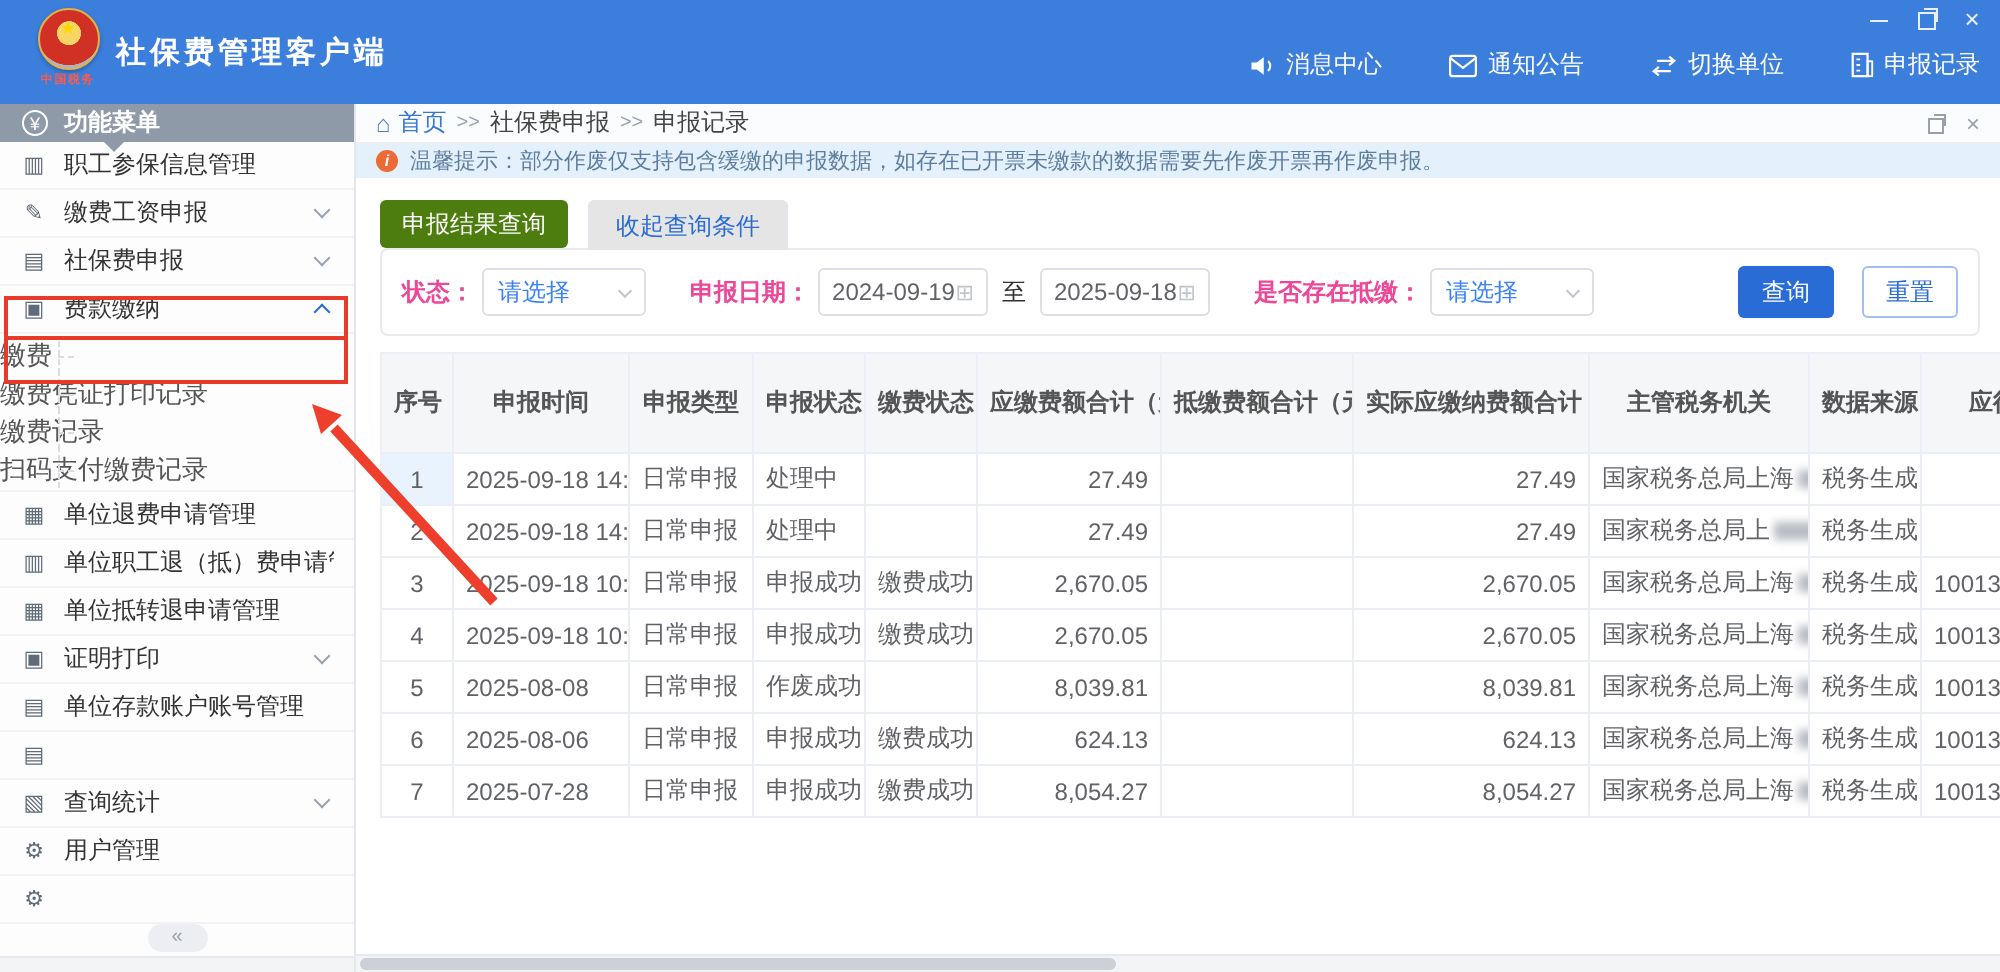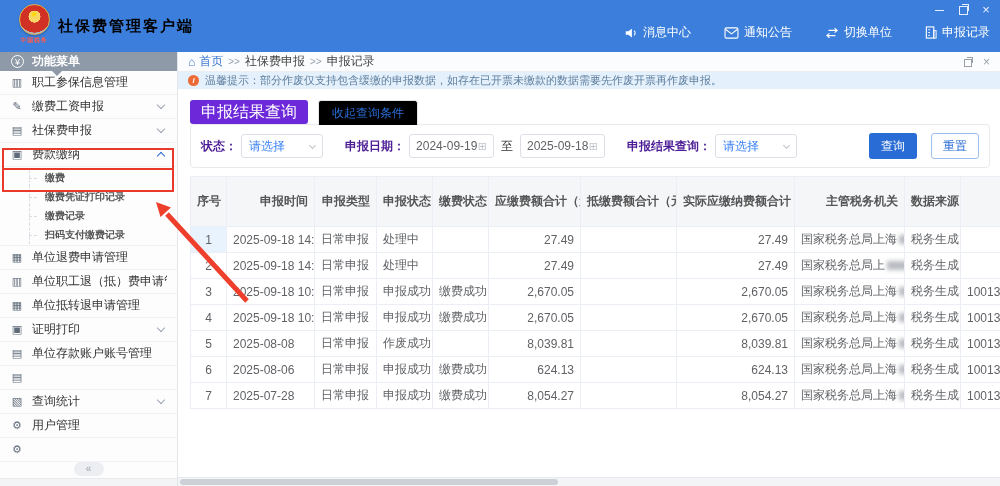--- a/index.html
+++ b/index.html
@@ -8,21 +8,21 @@
   .app { width:1000px; height:486px; position:relative; overflow:hidden; background:#fff; }
 
   
   .titlebar { height:52px; background:#3c7edb; position:relative; }
   .logo-wrap { position:absolute; left:13px; top:4px; width:42px; text-align:center; }
   .emblem { width:31px; height:31px; margin:0 auto; border-radius:50%;
             background:radial-gradient(circle at 50% 40%, #f7d664 0 26%, #d03124 27% 70%, #aeb4bf 71% 100%);
             border:1px solid #e0b24a; box-shadow:0 1px 2px rgba(0,0,0,.25); position:relative; }
   .emblem::after { content:"★"; position:absolute; left:0; right:0; top:4px; font-size:9px; color:#ffd700; text-align:center; }
   .brand-text { font-size:7px; color:#ff5a4a; font-weight:bold; letter-spacing:1px; transform:scale(.85); }
-  .app-title { position:absolute; left:58px; top:17px; color:#000000; font-size:15px; font-weight:bold; letter-spacing:2px; }
+  .app-title { position:absolute; left:58px; top:17px; color:#ffffff; font-size:15px; font-weight:bold; letter-spacing:2px; }
 
   .win-controls { position:absolute; top:4px; right:8px; display:flex; gap:11px; align-items:center; }
   .wc { width:12px; height:11px; position:relative; cursor:default; }
   .wc-min::after { content:""; position:absolute; left:1px; right:2px; top:6px; border-top:1.5px solid #e8eefb; }
   .wc-max::after { content:""; position:absolute; left:2px; top:2px; width:7px; height:7px; border:1.2px solid #e8eefb; }
   .wc-max::before { content:""; position:absolute; left:5px; top:0px; width:6px; height:6px; border:1.2px solid #e8eefb; border-left:none; border-bottom:none; }
   .wc-close { color:#e8eefb; font-size:13px; line-height:11px; text-align:center; }
 
   .topbar-menu { position:absolute; right:10px; top:24px; display:flex; gap:33px; align-items:center; }
   .tb-item { display:flex; align-items:center; gap:5px; color:#fff; font-size:12px; cursor:default; }
@@ -39,22 +39,22 @@
   .hicon { width:13px; height:13px; border:1.2px solid #fff; border-radius:50%; font-size:9px; line-height:12px; text-align:center; font-weight:normal; }
   .menu { }
   .menu-item { height:24px; display:flex; align-items:center; padding:0 10px; font-size:12px; color:#333;
                border-bottom:1px solid #f1f2f4; gap:8px; cursor:default; }
   .mi-icon { width:14px; text-align:center; color:#5f6b78; font-size:11px; flex:none; }
   .mi-label { flex:1; white-space:nowrap; overflow:hidden; }
   .chev { width:6px; height:6px; border-right:1.4px solid #9aa3ad; border-bottom:1.4px solid #9aa3ad;
           transform:rotate(45deg); margin-right:3px; margin-top:-3px; flex:none; }
   .chev.up { transform:rotate(-135deg); border-color:#2a6cd5; margin-top:3px; }
   .submenu { border-bottom:1px solid #f1f2f4; padding:1px 0; }
-  .sub-item { height:19px; line-height:19px; padding-left:45px; font-size:10px; color:#555; position:relative;
-              white-space:nowrap; overflow:hidden; cursor:default;font-weight:bold; }
+  .sub-item { height:19px; line-height:19px; font-size:13px; color:#555; position:relative;
+              white-space:nowrap; overflow:hidden; cursor:default; }
   .sub-item::before { content:""; position:absolute; left:29px; top:-2px; bottom:0; border-left:1px dashed #d9dde2; }
   .sub-item::after { content:""; position:absolute; left:29px; top:10px; width:8px; border-top:1px dashed #d9dde2; }
   .collapse-btn { position:absolute; bottom:10px; left:50%; transform:translateX(-50%); width:30px; height:14px;
                   background:#eceef1; border-radius:8px; color:#9aa3ad; text-align:center; line-height:13px; font-size:10px; cursor:default; }
   .side-bottom-bar { position:absolute; bottom:0; left:0; right:0; height:8px; background:#f3f4f6; border-top:1px solid #e8eaed; }
 
   
   .main { flex:1; background:#fff; position:relative; display:flex; flex-direction:column; overflow:hidden; }
   .crumb-bar { height:20px; background:#fbfcfd; border-bottom:1px solid #eceef1; display:flex; align-items:center;
                padding:0 10px; font-size:12px; flex:none; }
@@ -69,47 +69,47 @@
   .pc-close { color:#9aa0a8; font-size:12px; line-height:10px; }
 
   .tip-bar { height:17px; background:#e4f1fc; display:flex; align-items:center; padding:0 10px; gap:6px;
              font-size:11px; color:#5e7e9d; flex:none; white-space:nowrap; overflow:hidden; }
   .tip-icon { width:11px; height:11px; border-radius:50%; background:#ec6a35; color:#fff; font-size:8px; font-weight:bold;
               line-height:11px; text-align:center; flex:none; font-style:italic; }
 
   .content { flex:1; background:#fff; padding:10px 0 0 12px; position:relative; overflow:hidden; }
 
   .tabs-row { display:flex; align-items:flex-end; height:25px; position:relative; z-index:2; }
-  .primary-btn { background:#6d28d9; color:#fff; font-size:16px; padding:0 11px; height:24px; line-height:24px;
+  .primary-btn { background:#4d7c0f; color:#fff; font-size:12px; padding:0 11px; height:24px; line-height:24px;
                  border-radius:3px; cursor:default; }
-  .tab2 { margin-left:10px; border:1px solid #e2e5e9; border-bottom:none; background:#000000; color:#2a6cd5;
+  .tab2 { margin-left:10px; border:1px solid #e2e5e9; border-bottom:none; background:#e5e5e5; color:#2a6cd5;
           font-size:12px; padding:0 13px; height:25px; line-height:25px; border-radius:3px 3px 0 0; position:relative; top:1px; cursor:default; }
 
   .filter-box { border:1px solid #e8eaee; border-radius:4px; margin-right:10px; padding:8px 10px; display:flex;
                 align-items:center; font-size:12px; color:#333; background:#fff; position:relative; z-index:1; }
-  .f-label { font-weight:bold; color:#4c1d95; margin-right:4px; white-space:nowrap; }
+  .f-label { font-weight:bold; color:#ec4899; margin-right:4px; white-space:nowrap; }
   .sel { width:96px; height:24px; border:1px solid #dcdfe6; border-radius:3px; background:#fff; display:flex;
          align-items:center; justify-content:space-between; padding:0 7px; cursor:default; }
   .sel .ph { color:#3b82f6; font-size:12px; }
   .sel-chev { width:5px; height:5px; border-right:1.2px solid #c0c4cc; border-bottom:1.2px solid #c0c4cc; transform:rotate(45deg); margin-top:-2px; }
   .dinput { width:100px; height:24px; border:1px solid #dcdfe6; border-radius:3px; background:#fff; display:flex;
             align-items:center; justify-content:space-between; padding:0 6px; cursor:default; }
   .dinput .val { color:#606266; font-size:12px; }
   .cal-icon { color:#c0c4cc; font-size:11px; }
   .to-label { margin:0 7px; color:#333; }
   .gap { width:22px; flex:none; }
   .btn-query { background:#2a6cd5; color:#fff; width:48px; height:26px; border-radius:3px; text-align:center;
                line-height:26px; margin-left:72px; font-size:12px; cursor:default; flex:none; }
   .btn-reset { border:1px solid #9fc0ef; color:#2a6cd5; background:#fff; width:48px; height:26px; border-radius:3px;
                text-align:center; line-height:24px; margin-left:14px; font-size:12px; cursor:default; flex:none; }
 
   .table-wrap { margin-top:8px; overflow:hidden; }
   table { border-collapse:collapse; table-layout:fixed; width:842px; font-size:12px; color:#606266; }
   th { background:#f5f6f8; height:30px; font-weight:bold; color:#555; border:1px solid #ebeef5; padding:16px 6px;
-       text-align:right; white-space:nowrap; overflow:hidden; font-size:12px; }
+       text-align:center; white-space:nowrap; overflow:hidden; font-size:12px; }
   td { height:26px; border:1px solid #ebeef5; padding:0 6px; white-space:nowrap; overflow:hidden; background:#fff; }
   .al-center { text-align:center; } .al-right { text-align:right; } .al-left { text-align:left; }
   .sel-cell { background:#e9f3fe; }
   .blur-redact { display:inline-block; width:26px; height:9px; background:#b9bcc2; filter:blur(2px);
                  border-radius:1px; vertical-align:middle; margin:0 2px; }
 
   .hscroll { position:absolute; left:0; right:0; bottom:0; height:9px; background:#f3f4f6; border-top:1px solid #e7e9ec; }
   .hthumb { position:absolute; left:2px; top:1px; height:6px; width:46%; background:#cdd0d6; border-radius:4px; }
 
   .annotation-overlay { position:absolute; left:0; top:0; width:1000px; height:486px; z-index:50; pointer-events:none; }
@@ -276,21 +276,21 @@
           <span class="dinput">
             <span class="val">2024-09-19</span>
             <span class="cal-icon">⊞</span>
           </span>
           <span class="to-label">至</span>
           <span class="dinput">
             <span class="val">2025-09-18</span>
             <span class="cal-icon">⊞</span>
           </span>
           <span class="gap"></span>
-          <span class="f-label">申报结果查询：</span>
+          <span class="f-label">是否存在抵缴：</span>
           <span class="sel">
             <span class="ph">请选择</span>
             <span class="sel-chev"></span>
           </span>
           <span class="btn-query">查询</span>
           <span class="btn-reset">重置</span>
         </div>
 
         <div class="table-wrap">
           <table>

